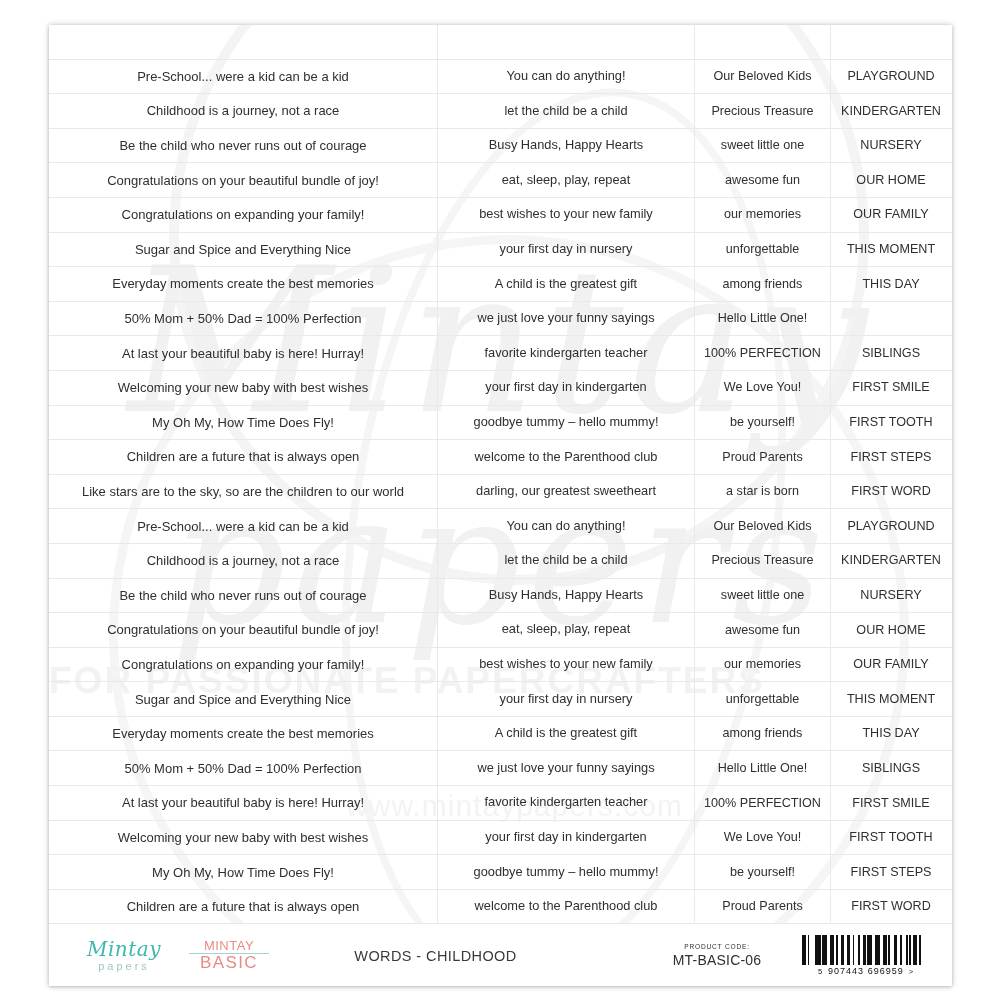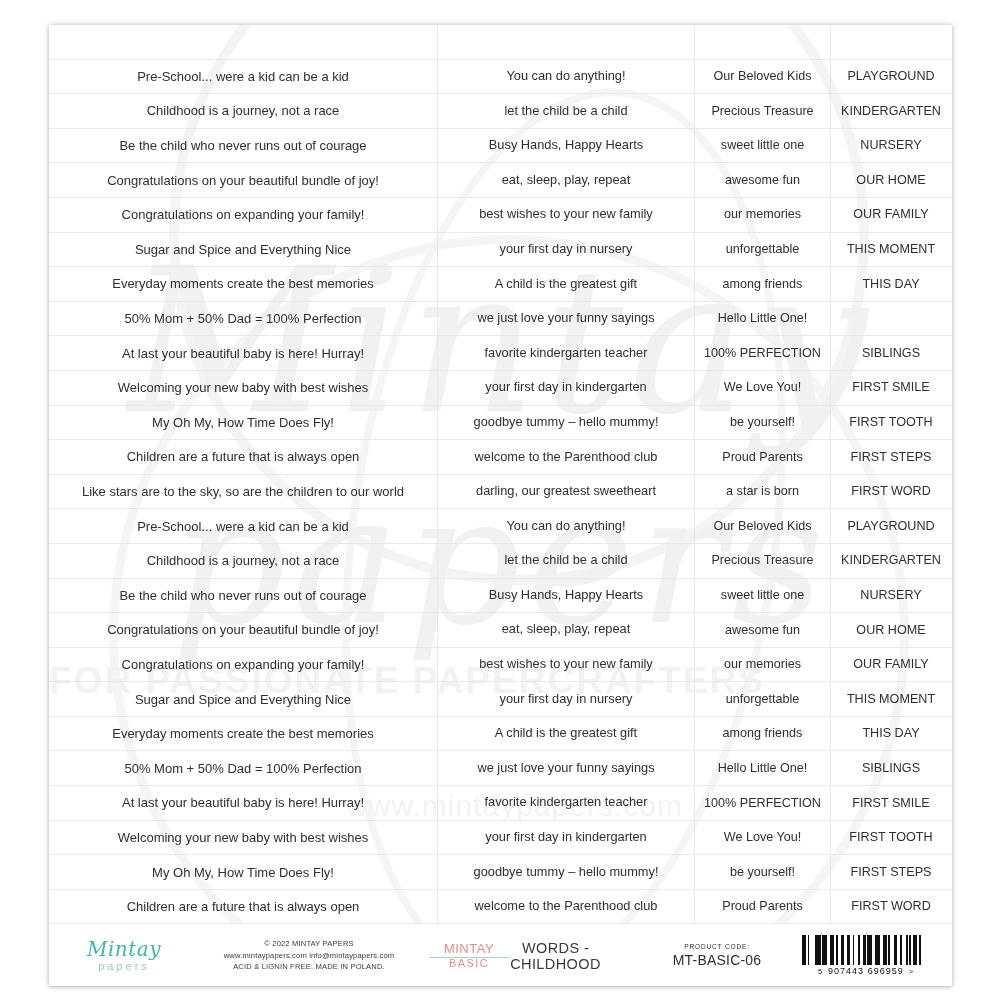--- a/index.html
+++ b/index.html
@@ -153,21 +153,21 @@
     text-align: center;
     line-height: 1.05;
   }
   .f-basic .l1 {
     font-size: 13px; color: #e98b84; letter-spacing: .5px;
     display: block;
     border-bottom: 1px solid #9fd6d0;
     padding-bottom: 1px;
   }
   .f-basic .l2 {
-    font-size: 11px; color: #e98b84; letter-spacing: 1.4px;
+    font-size: 17px; color: #e98b84; letter-spacing: 1.4px;
     display: block;
   }
   .f-title {
     flex: 1;
     text-align: center;
     font-size: 14.5px;
     color: #3a3a3a;
     letter-spacing: .4px;
     padding-right: 40px;
   }
@@ -589,25 +589,20 @@
           <div class="cell c4">
             <span class="cell-txt"></span>
           </div>
         </div>
       </div>
 
     <div class="footer">
       <div class="f-logo">
         <span class="brand">Mintay</span>
         <span class="brand2">papers</span>
-      </div>
-      <div class="f-copy">
-        <div>© 2022 MINTAY PAPERS</div>
-        <div>www.mintaypapers.com   info@mintaypapers.com</div>
-        <div>ACID &amp; LIGNIN FREE. MADE IN POLAND.</div>
       </div>
       <div class="f-basic">
         <span class="l1">MINTAY</span>
         <span class="l2">BASIC</span>
       </div>
       <div class="f-title">WORDS - CHILDHOOD</div>
       <div class="f-code">
         <span class="lbl">PRODUCT CODE:</span>
         <span class="val">MT-BASIC-06</span>
       </div>

